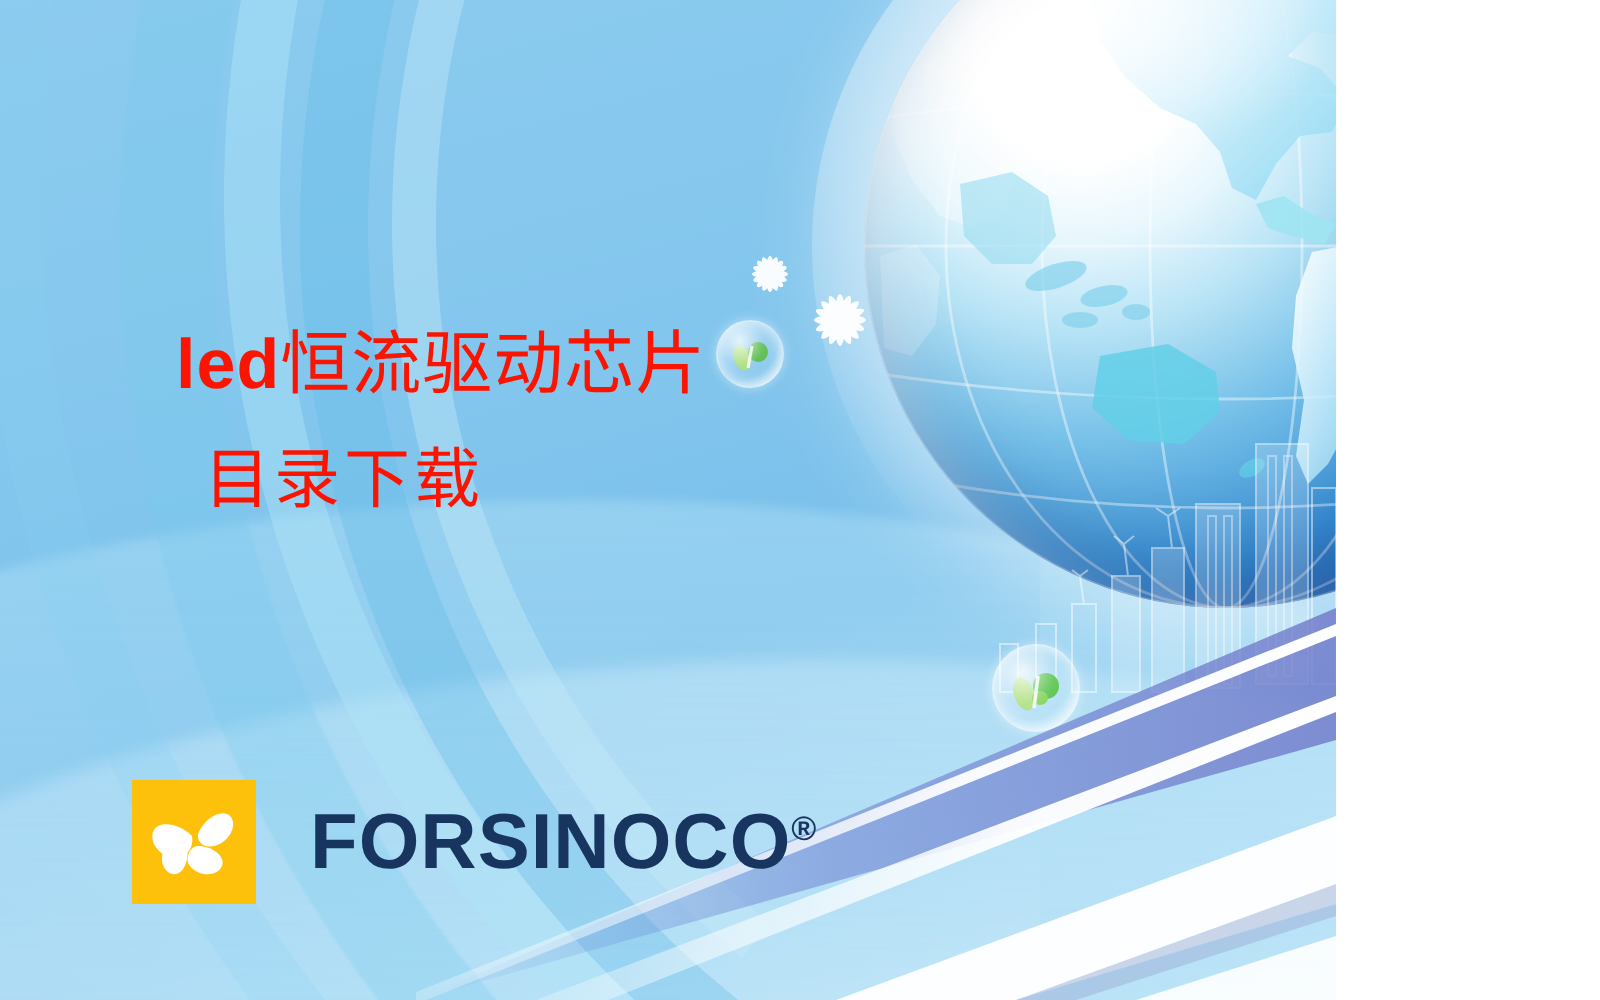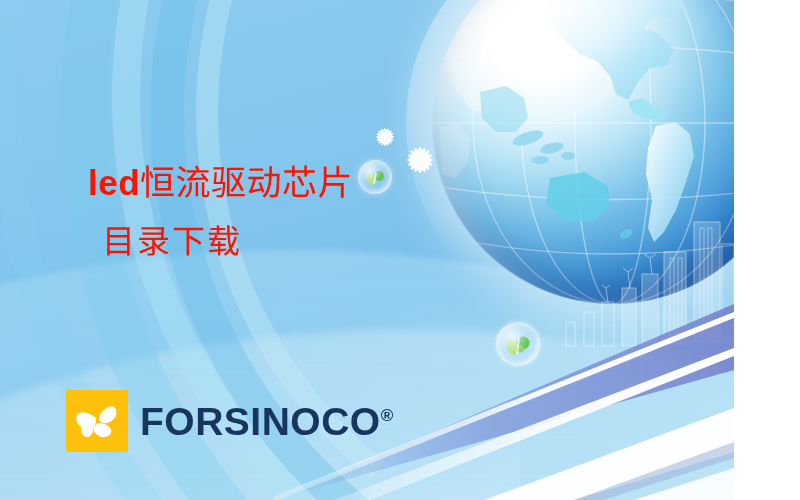--- a/index.html
+++ b/index.html
@@ -7,21 +7,21 @@
     margin: 0;
     padding: 0;
     background: #ffffff;
   }
   body {
     font-family: "Liberation Sans", sans-serif;
   }
 
   .banner {
     position: relative;
-    width: 734px;
+    width: 668px;
     height: 500px;
     overflow: hidden;
     background: linear-gradient(160deg, #8fcdef 0%, #86c8ee 30%, #7cc2ec 55%, #9ed5f3 80%, #bfe4f7 100%);
   }
 
   
   .sky-left {
     position: absolute;
     left: 0; top: 0;
     width: 520px; height: 500px;
@@ -211,21 +211,21 @@
     left: 66px; bottom: 48px;
     z-index: 30;
     display: flex;
     align-items: center;
   }
   .logo-mark {
     width: 62px; height: 62px;
     background: #fdc00b;
     flex: 0 0 auto;
   }
-  .logo-text { margin-left: 12px; }
+  .logo-text { margin-left: 27px; }
   .logo-name {
     font-family: "Liberation Sans", sans-serif;
     font-weight: 700;
     font-size: 39px;
     color: #17355f;
     letter-spacing: 0.5px;
     line-height: 1;
     position: relative;
     white-space: nowrap;
   }

